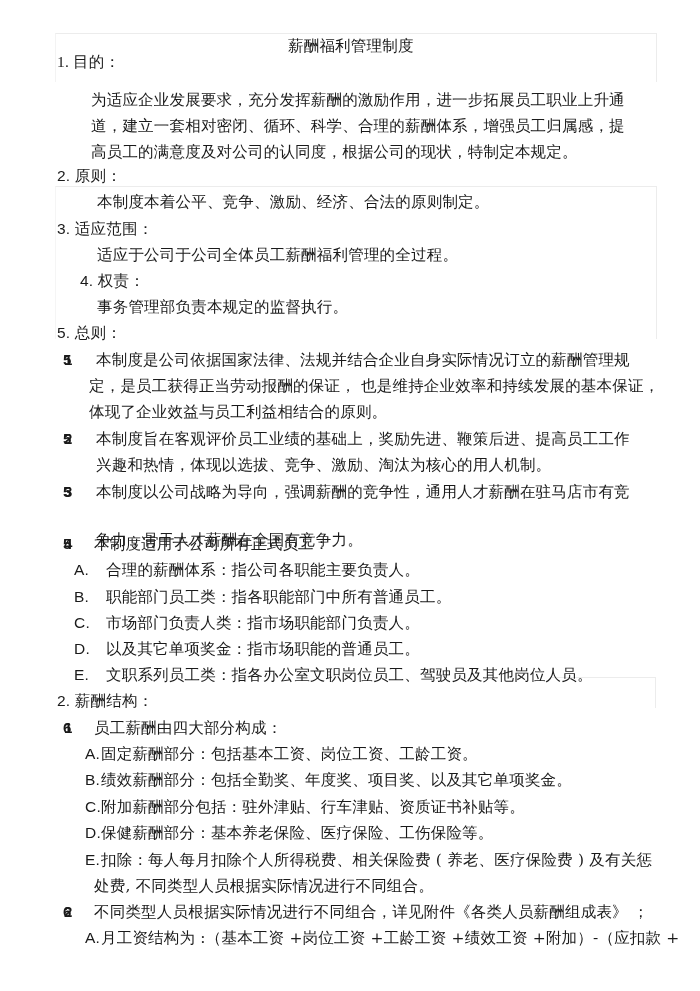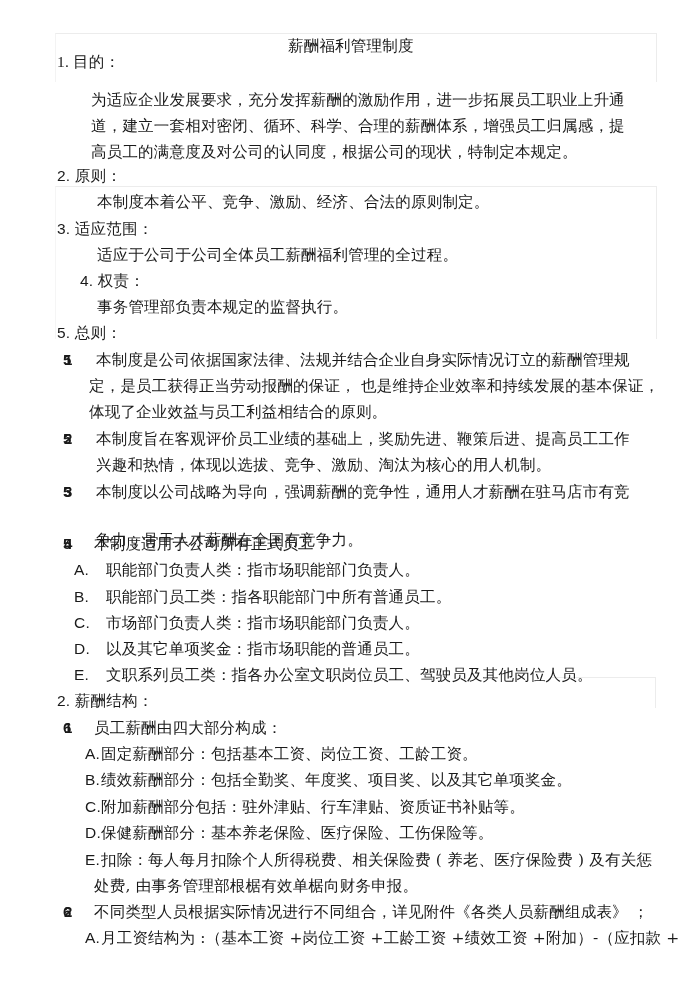--- a/index.html
+++ b/index.html
@@ -74,21 +74,21 @@
   <div class="line" style="left:96px; top:482px;">本制度以公司战略为导向，强调薪酬的竞争性，通用人才薪酬在驻马店市有竞</div>
   <div class="line" style="left:96px; top:530px;">争力，骨干人才薪酬在全国有竞争力。</div>
 
   <div class="ov" style="left:63px; top:534px;">
     <span>5</span>
       <span>4</span>
   </div>
   <div class="line" style="left:94px; top:534px;">本制度适用于公司所有正式员工：</div>
 
   <div class="line lbl" style="left:74px; top:560px;">A.</div>
-  <div class="line" style="left:106px; top:560px;">职能部门负责人类：指市场职能部门负责人。</div>
+  <div class="line" style="left:106px; top:560px;">合理的薪酬体系：指公司各职能主要负责人。</div>
   <div class="line lbl" style="left:74px; top:587px;">B.</div>
   <div class="line" style="left:106px; top:587px;">职能部门员工类：指各职能部门中所有普通员工。</div>
   <div class="line lbl" style="left:74px; top:613px;">C.</div>
   <div class="line" style="left:106px; top:613px;">市场部门负责人类：指市场职能部门负责人。</div>
   <div class="line lbl" style="left:74px; top:639px;">D.</div>
   <div class="line" style="left:106px; top:639px;">以及其它单项奖金：指市场职能的普通员工。</div>
   <div class="line lbl" style="left:74px; top:665px;">E.</div>
   <div class="line" style="left:106px; top:665px;">文职系列员工类：指各办公室文职岗位员工、驾驶员及其他岗位人员。</div>
 
   <div class="line head" style="left:57px; top:691px;">2. 薪酬结构：</div>
@@ -102,21 +102,21 @@
   <div class="line lbl" style="left:85px; top:744px;">A.</div>
   <div class="line" style="left:101px; top:744px;">固定薪酬部分：包括基本工资、岗位工资、工龄工资。</div>
   <div class="line lbl" style="left:85px; top:770px;">B.</div>
   <div class="line" style="left:101px; top:770px;">绩效薪酬部分：包括全勤奖、年度奖、项目奖、以及其它单项奖金。</div>
   <div class="line lbl" style="left:85px; top:797px;">C.</div>
   <div class="line" style="left:101px; top:797px;">附加薪酬部分包括：驻外津贴、行车津贴、资质证书补贴等。</div>
   <div class="line lbl" style="left:85px; top:823px;">D.</div>
   <div class="line" style="left:101px; top:823px;">保健薪酬部分：基本养老保险、医疗保险、工伤保险等。</div>
   <div class="line lbl" style="left:85px; top:850px;">E.</div>
   <div class="line" style="left:101px; top:850px;">扣除：每人每月扣除个人所得税费、相关保险费   ( 养老、医疗保险费 ) 及有关惩</div>
-  <div class="line" style="left:94px; top:876px;">处费, 由事务管理部根椐有效单椐向财务申报。</div>
+  <div class="line" style="left:94px; top:876px;">处费, 不同类型人员根据实际情况进行不同组合。</div>
 
   <div class="ov" style="left:63px; top:902px;">
     <span>6</span>
       <span>2</span>
   </div>
   <div class="line" style="left:94px; top:902px;">不同类型人员根据实际情况进行不同组合，详见附件《各类人员薪酬组成表》       ；</div>
 
   <div class="line lbl" style="left:85px; top:928px;">A.</div>
   <div class="line" style="left:101px; top:928px;">月工资结构为 :（基本工资  +岗位工资  +工龄工资  +绩效工资  +附加）-（应扣款 +</div>
 </div>

